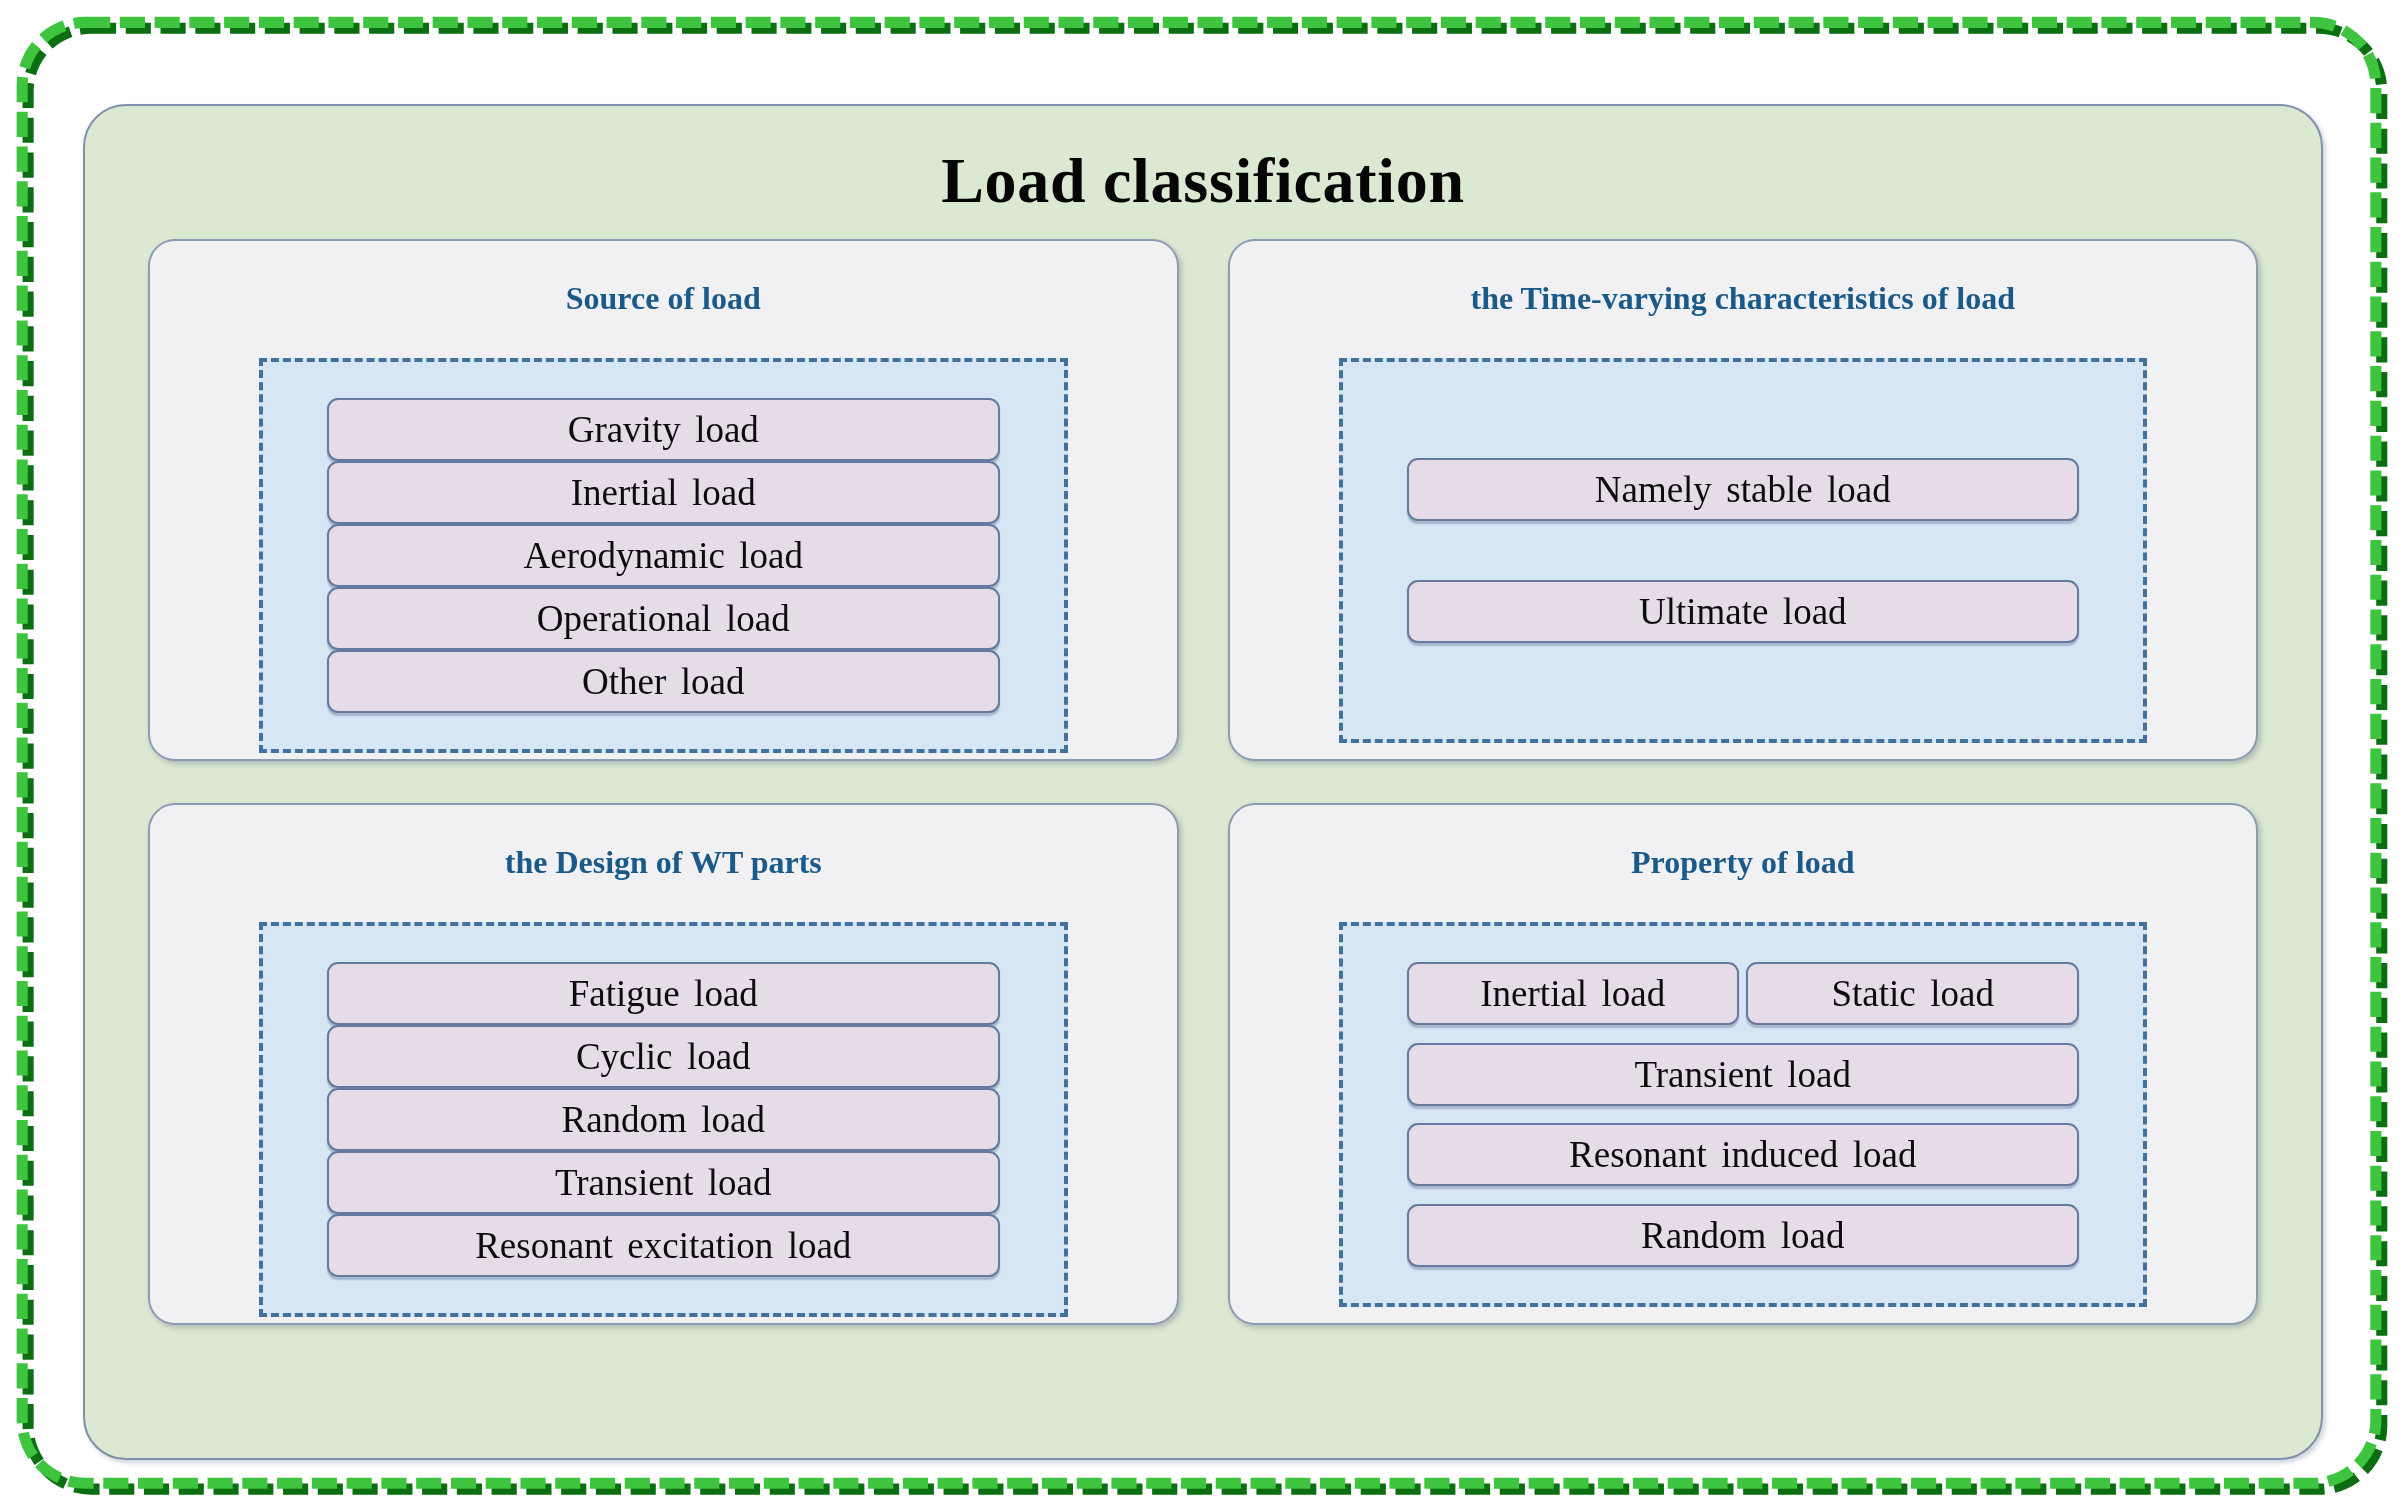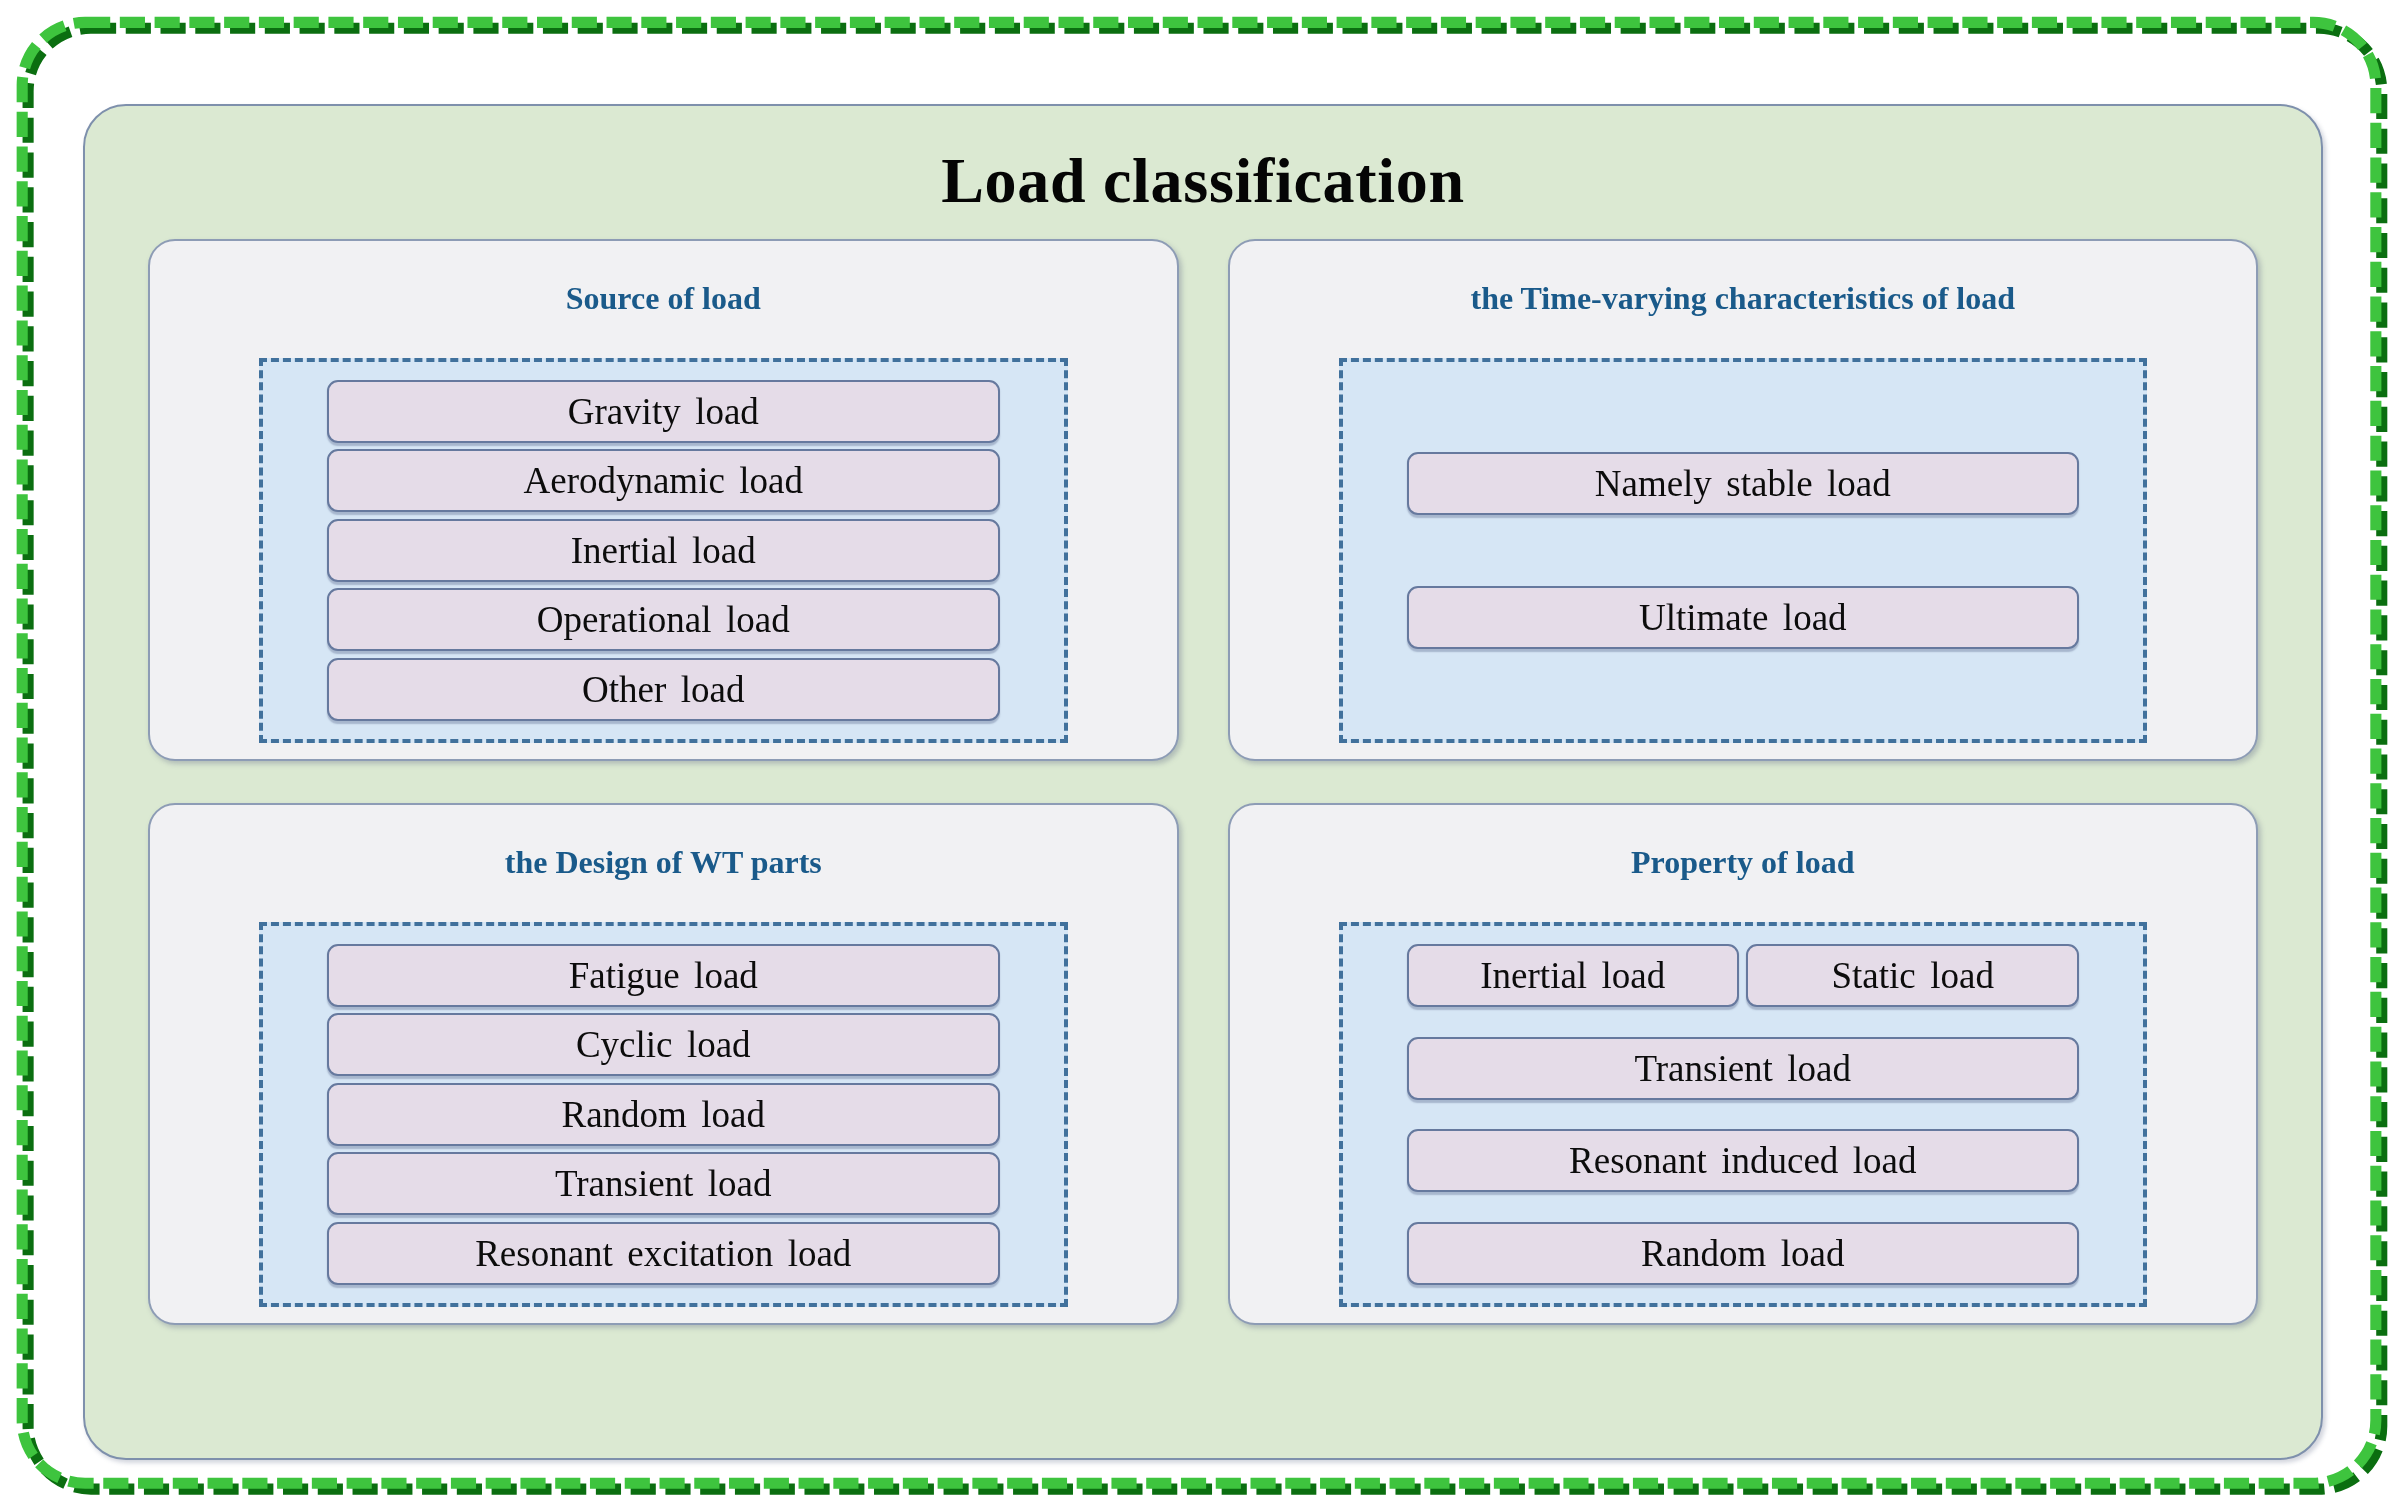--- a/index.html
+++ b/index.html
@@ -74,21 +74,21 @@
     color:var(--heading-blue);
     white-space:nowrap;
   }
   .dashed-box{
     margin:34px 109px 16.3px 109px;
     flex:1;
     border:4.4px dashed var(--dash-blue);
     background:var(--dash-fill);
     display:flex;flex-direction:column;
     justify-content:space-between;
-    padding:18px 64px;
+    padding:36px 64px;
   }
   .panel--spread .dashed-box{justify-content:space-evenly;}
   .pill-row{display:flex;gap:7.4px;}
   .pill{
     flex:1;
     height:63px;
     display:flex;align-items:center;justify-content:center;
     background:var(--pill-fill);
     border:2.2px solid var(--pill-border);
     border-radius:11px;
@@ -111,24 +111,24 @@
 <main class="container">
   <h1 class="diagram-title">Load classification</h1>
   <div class="panels-grid" id="panels-grid">
       <section class="panel panel--stack">
         <h2 class="panel-title">Source of load</h2>
         <div class="dashed-box">
           <div class="pill-row">
             <div class="pill">Gravity load</div>
           </div>
           <div class="pill-row">
-            <div class="pill">Aerodynamic load</div>
+            <div class="pill">Inertial load</div>
           </div>
           <div class="pill-row">
-            <div class="pill">Inertial load</div>
+            <div class="pill">Aerodynamic load</div>
           </div>
           <div class="pill-row">
             <div class="pill">Operational load</div>
           </div>
           <div class="pill-row">
             <div class="pill">Other load</div>
           </div>
         </div>
       </section>
       <section class="panel panel--spread">

